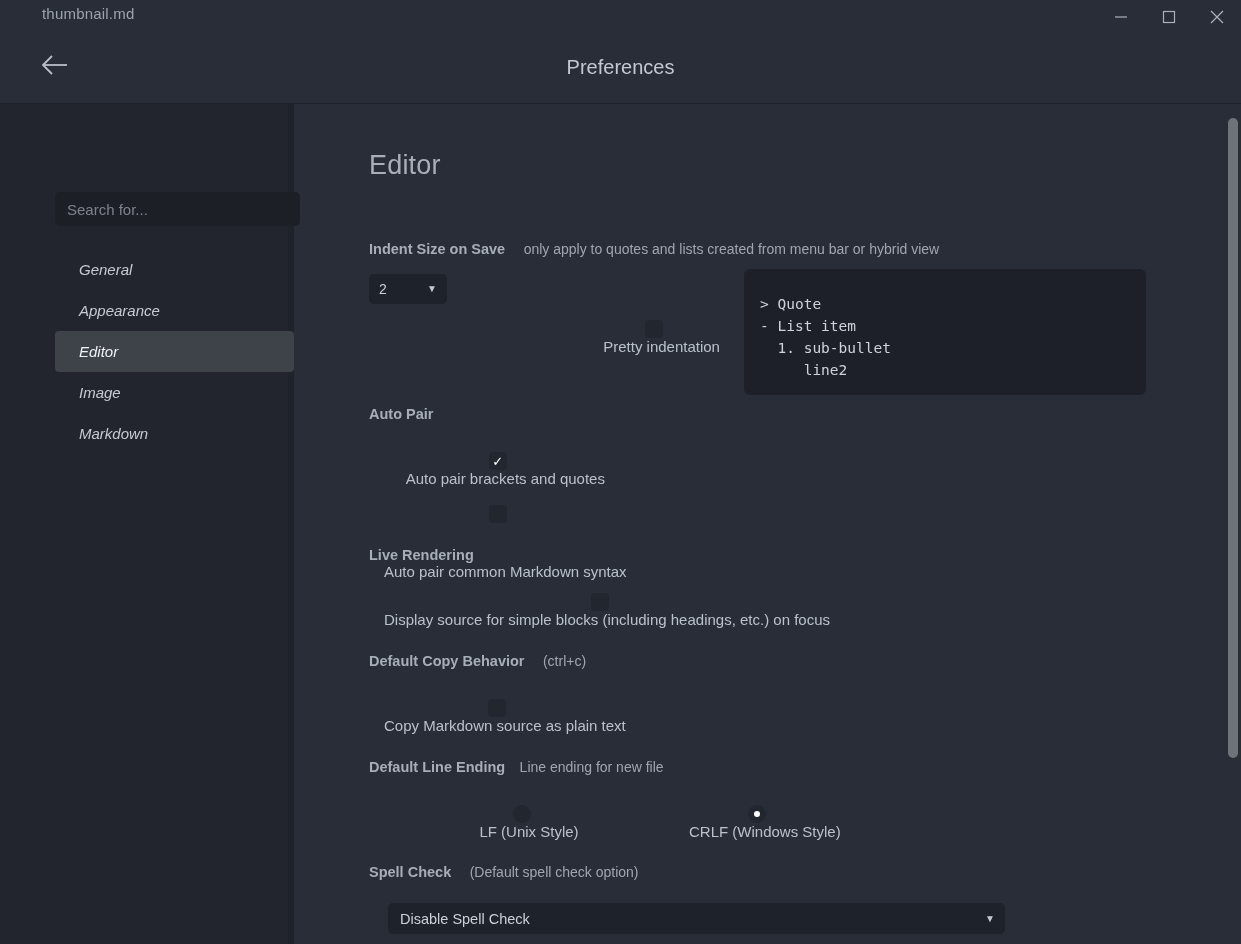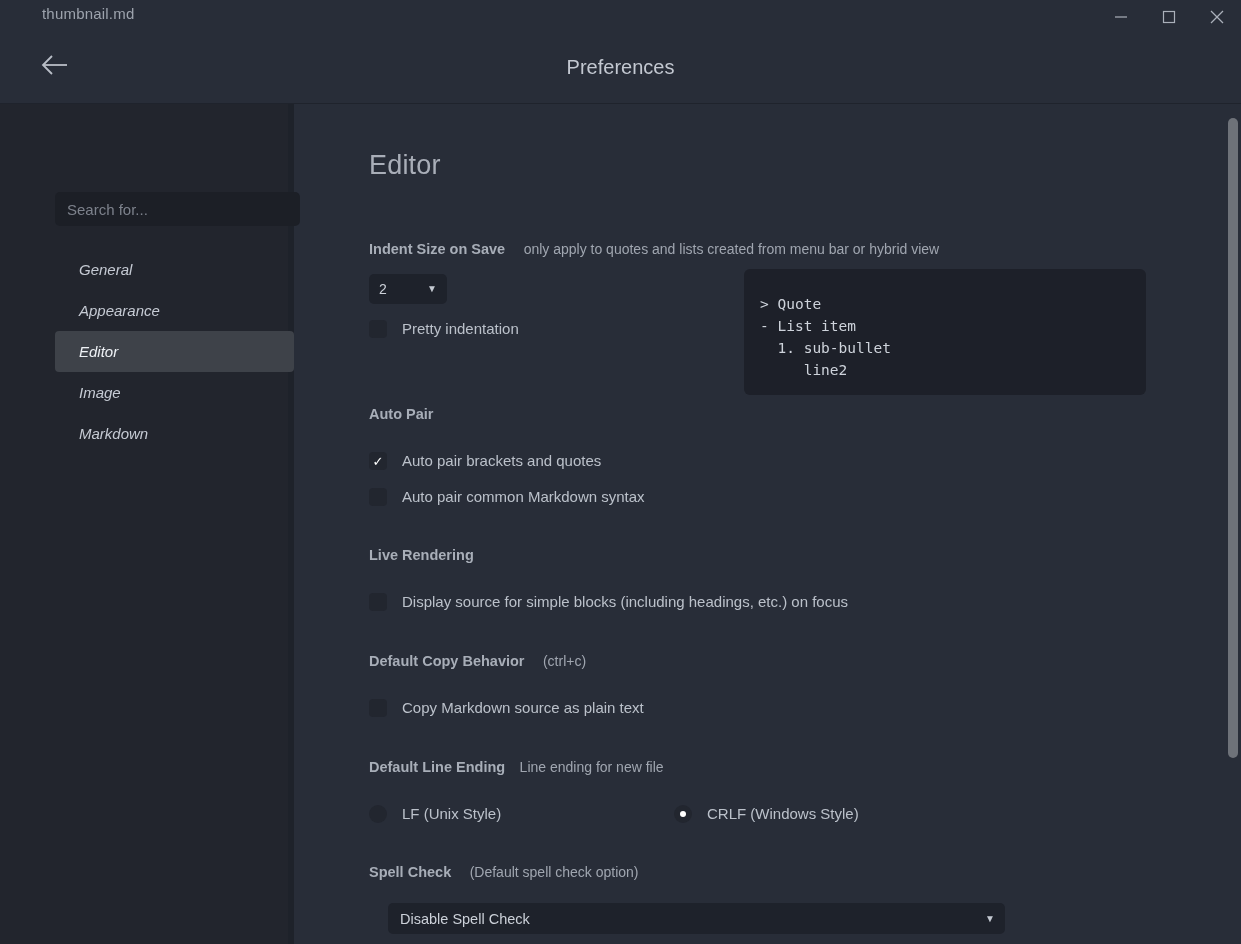--- a/index.html
+++ b/index.html
@@ -194,21 +194,22 @@
     font-size: 10px;
     color: #c4c9d2;
     line-height: 1;
   }
   .select-small { width: 78px; }
   .select-wide  { width: 617px; height: 31px; padding: 0 12px; font-size: 14.5px; }
 
   
   .opt-row {
     display: flex;
-    align-items: flex-start;
+    align-items: center;
+    flex-direction: column;
   }
   .checkbox {
     width: 18px;
     height: 18px;
     border-radius: 4px;
     background: #22262f;
     flex: 0 0 18px;
     display: flex;
     align-items: center;
     justify-content: center;
@@ -378,21 +379,21 @@
           <span class="sec-title">Auto Pair</span>
         </div>
 
         <div class="opt-row" style="margin-top:30px;">
           <span class="checkbox">
             <span>✓</span>
           </span>
           <span class="opt-label">Auto pair brackets and quotes</span>
         </div>
 
-        <div class="opt-row" style="margin-top:18px;">
+        <div class="opt-row" style="margin-top:18px;gap:40px;">
           <span class="checkbox"></span>
           <span class="opt-label">Auto pair common Markdown syntax</span>
         </div>
       </div>
 
       <div class="section" style="top:441px;">
         <div>
           <span class="sec-title">Live Rendering</span>
         </div>
 

